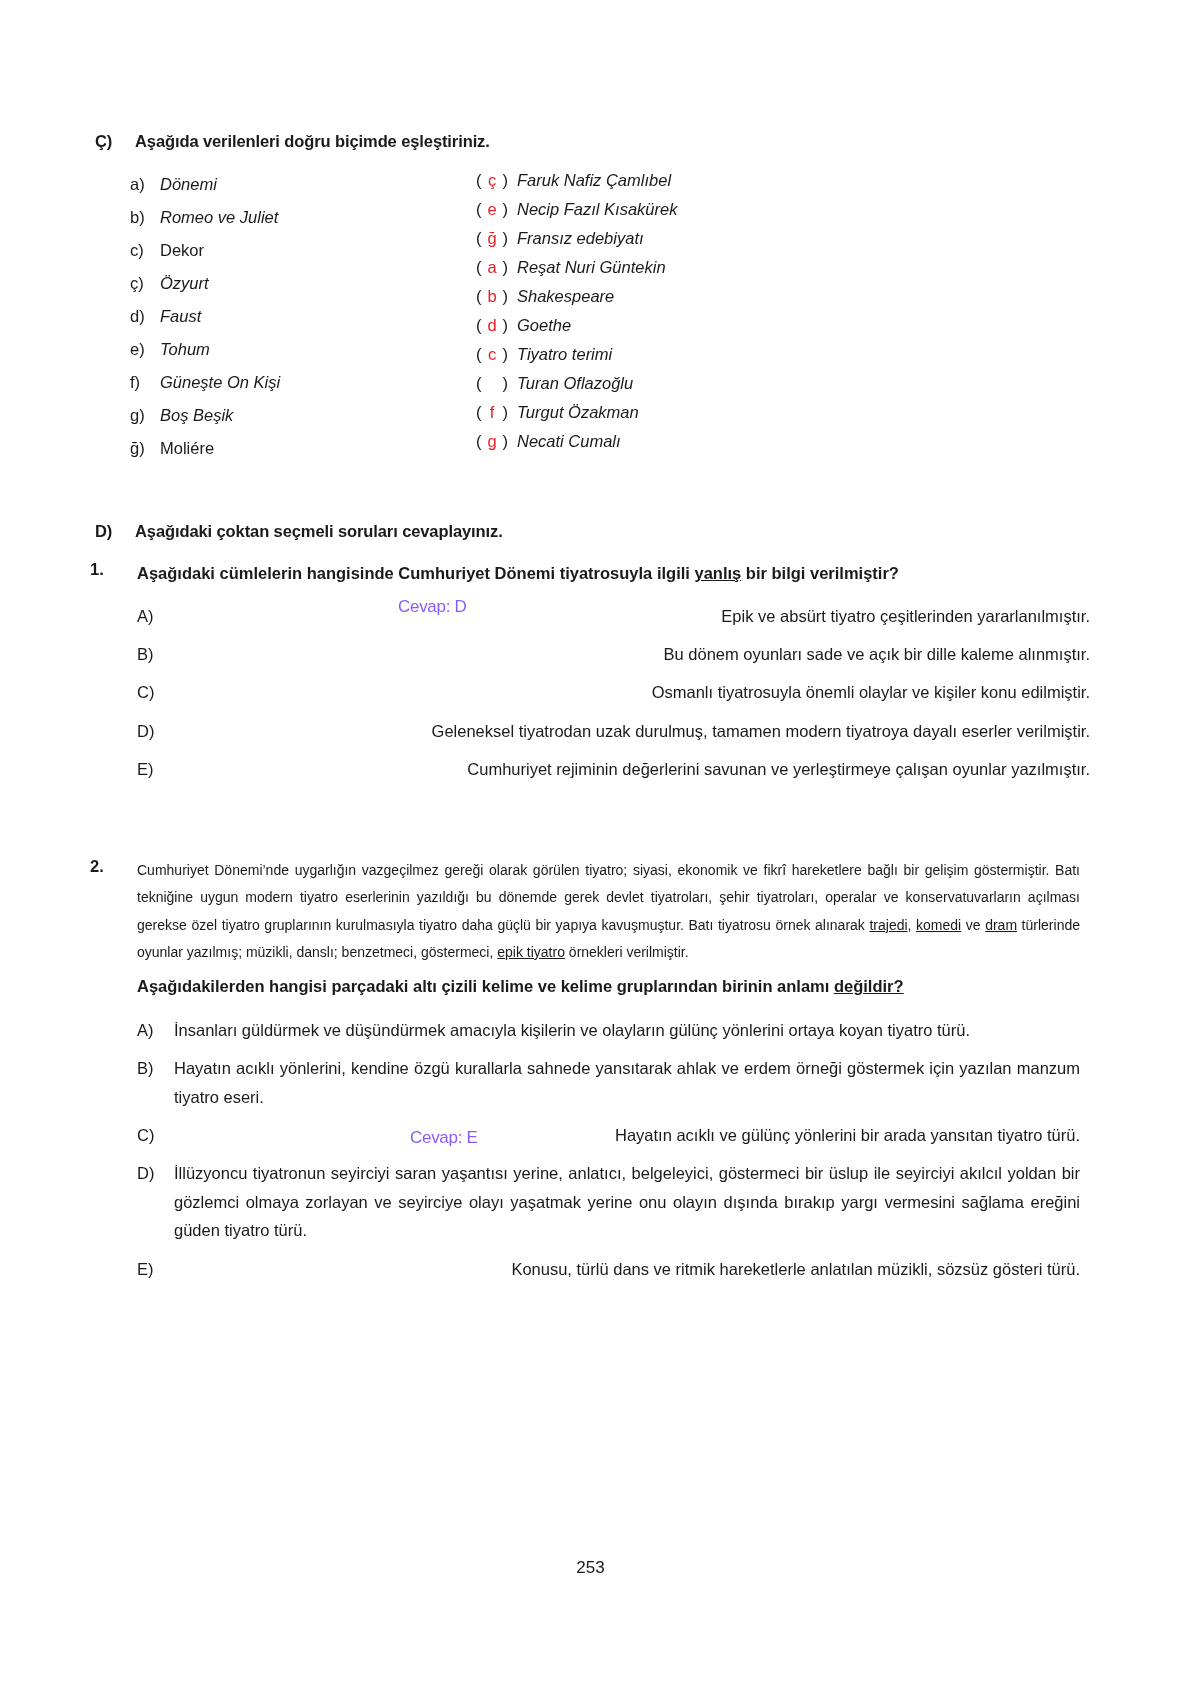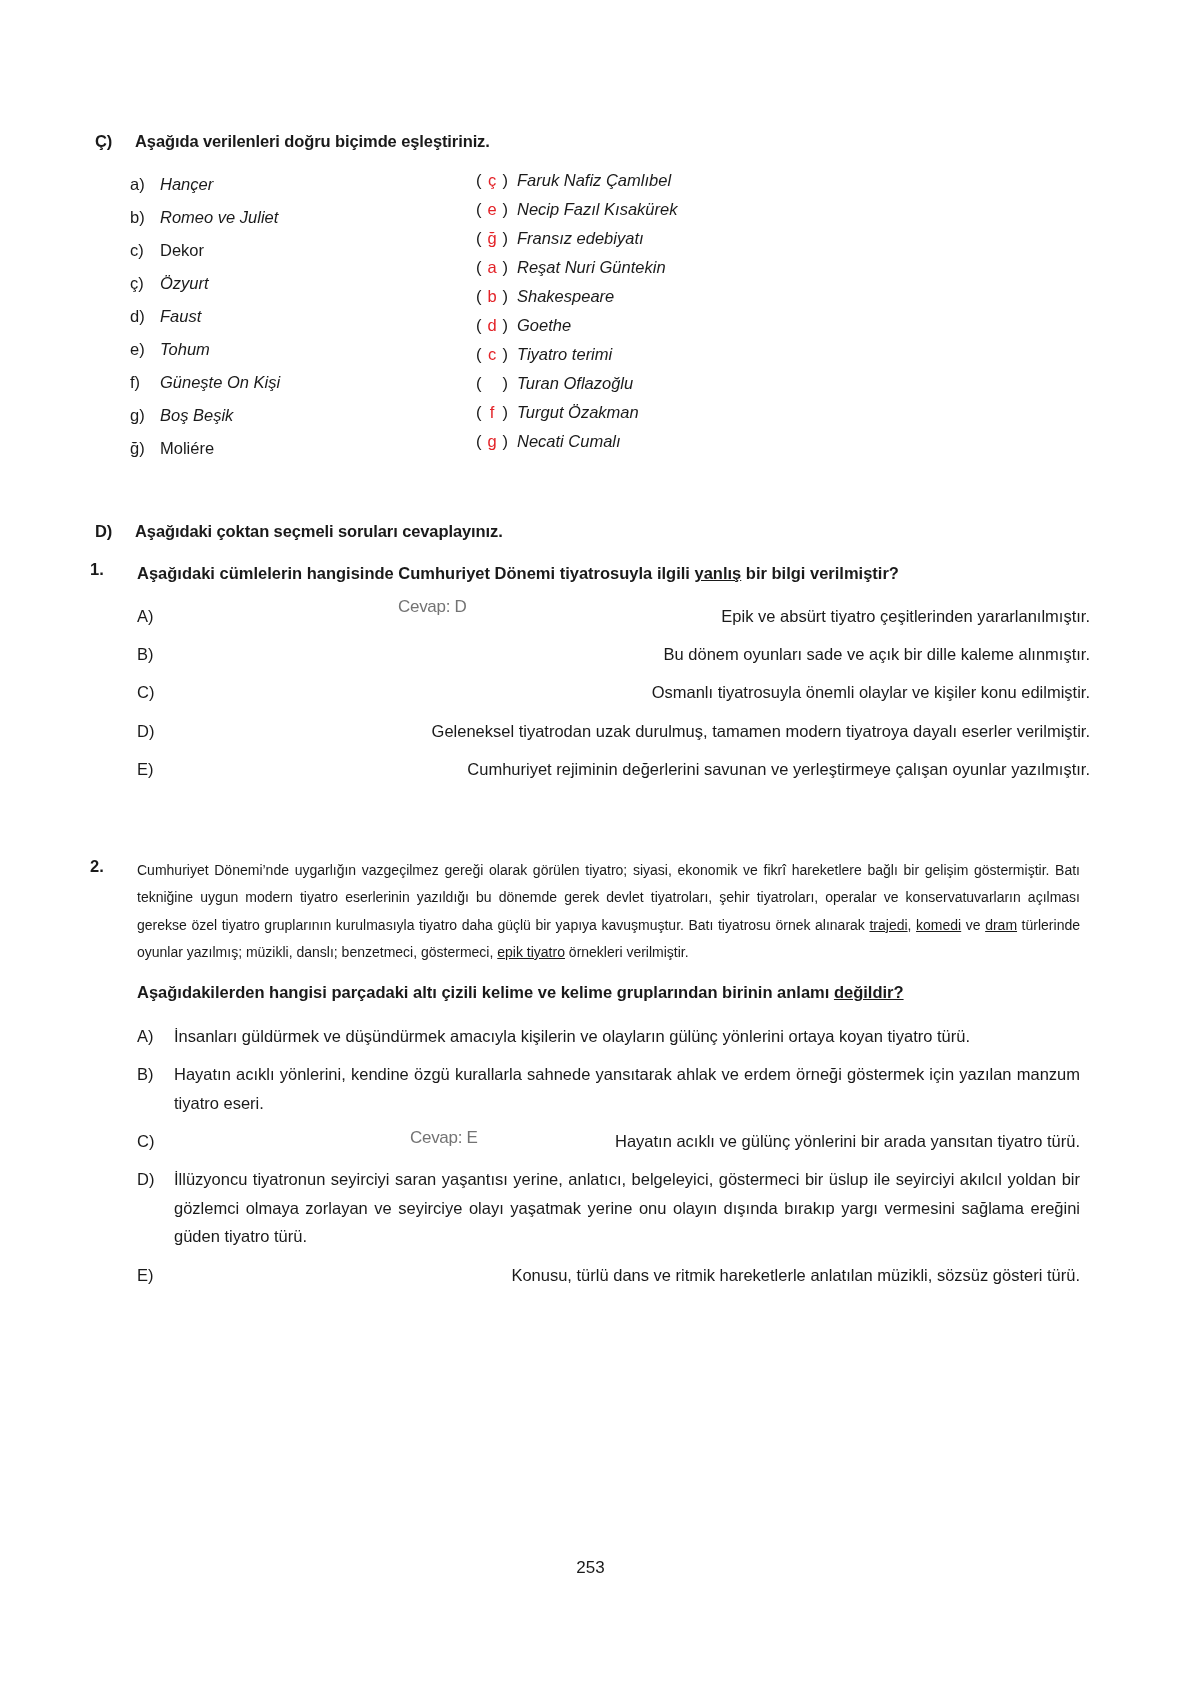--- a/index.html
+++ b/index.html
@@ -123,21 +123,21 @@
   .opt .otxt.nojust { text-align: right; margin-left: 41px; }
 
   .para {
     font-size: 14px;
     line-height: 1.95;
     text-align: justify;
   }
 
   .answer-tag {
     position: absolute;
-    color: #737373;
+    color: #8b5cf6;
     font-size: 17px;
     font-family: "Liberation Sans Narrow", "Liberation Sans", sans-serif;
     letter-spacing: -0.3px;
     white-space: nowrap;
   }
 
   .pagenum {
     position: absolute;
     left: 0;
     top: 1558px;
@@ -152,21 +152,21 @@
 <div class="page">
 
   <div class="sec-head" style="left:95px; top:132px; width:900px;">
     <span class="marker">Ç)</span>
     <span class="txt">Aşağıda verilenleri doğru biçimde eşleştiriniz.</span>
   </div>
 
   <div class="match-left">
     <div class="m-row">
       <span class="lbl">a)</span>
-      <span class="val italic">Hançer</span>
+      <span class="val italic">Dönemi</span>
     </div>
     <div class="m-row">
       <span class="lbl">b)</span>
       <span class="val italic">Romeo ve Juliet</span>
     </div>
     <div class="m-row">
       <span class="lbl">c)</span>
       <span class="val">Dekor</span>
     </div>
     <div class="m-row">
@@ -274,21 +274,21 @@
   </div>
 
   <div class="answer-tag" style="left:398px; top:597px;">Cevap: D</div>
 
   <div class="q-block" style="left:90px; top:857px; width:990px;">
     <div class="q-line">
       <span class="q-num">2.</span>
       <span class="para"><span>Cumhuriyet Dönemi’nde uygarlığın vazgeçilmez gereği olarak görülen tiyatro; siyasi, ekonomik ve fikrî hareketlere bağlı bir gelişim göstermiştir. Batı tekniğine uygun modern tiyatro eserlerinin yazıldığı bu dönemde gerek devlet tiyatroları, şehir tiyatroları, operalar ve konservatuvarların açılması gerekse özel tiyatro gruplarının kurulmasıyla tiyatro daha güçlü bir yapıya kavuşmuştur. Batı tiyatrosu örnek alınarak </span><span class="u">trajedi</span><span>, </span><span class="u">komedi</span><span> ve </span><span class="u">dram</span><span> türlerinde oyunlar yazılmış; müzikli, danslı; benzetmeci, göstermeci, </span><span class="u">epik tiyatro</span><span> örnekleri verilmiştir.</span></span>
     </div>
 
-    <div class="q-line" style="margin-top:13px;">
+    <div class="q-line" style="margin-top:7px;">
       <span class="q-num"></span>
       <span class="q-body"><span>Aşağıdakilerden hangisi parçadaki altı çizili kelime ve kelime gruplarından birinin anlamı </span><span class="u">değildir?</span></span>
     </div>
 
     <div style="margin-top:15px;">
       <div class="opt">
         <span class="olbl" style="margin-left:47px;">A)</span>
         <span class="otxt">İnsanları güldürmek ve düşündürmek amacıyla kişilerin ve olayların gülünç yönlerini ortaya koyan tiyatro türü.</span>
       </div>
       <div class="opt">

